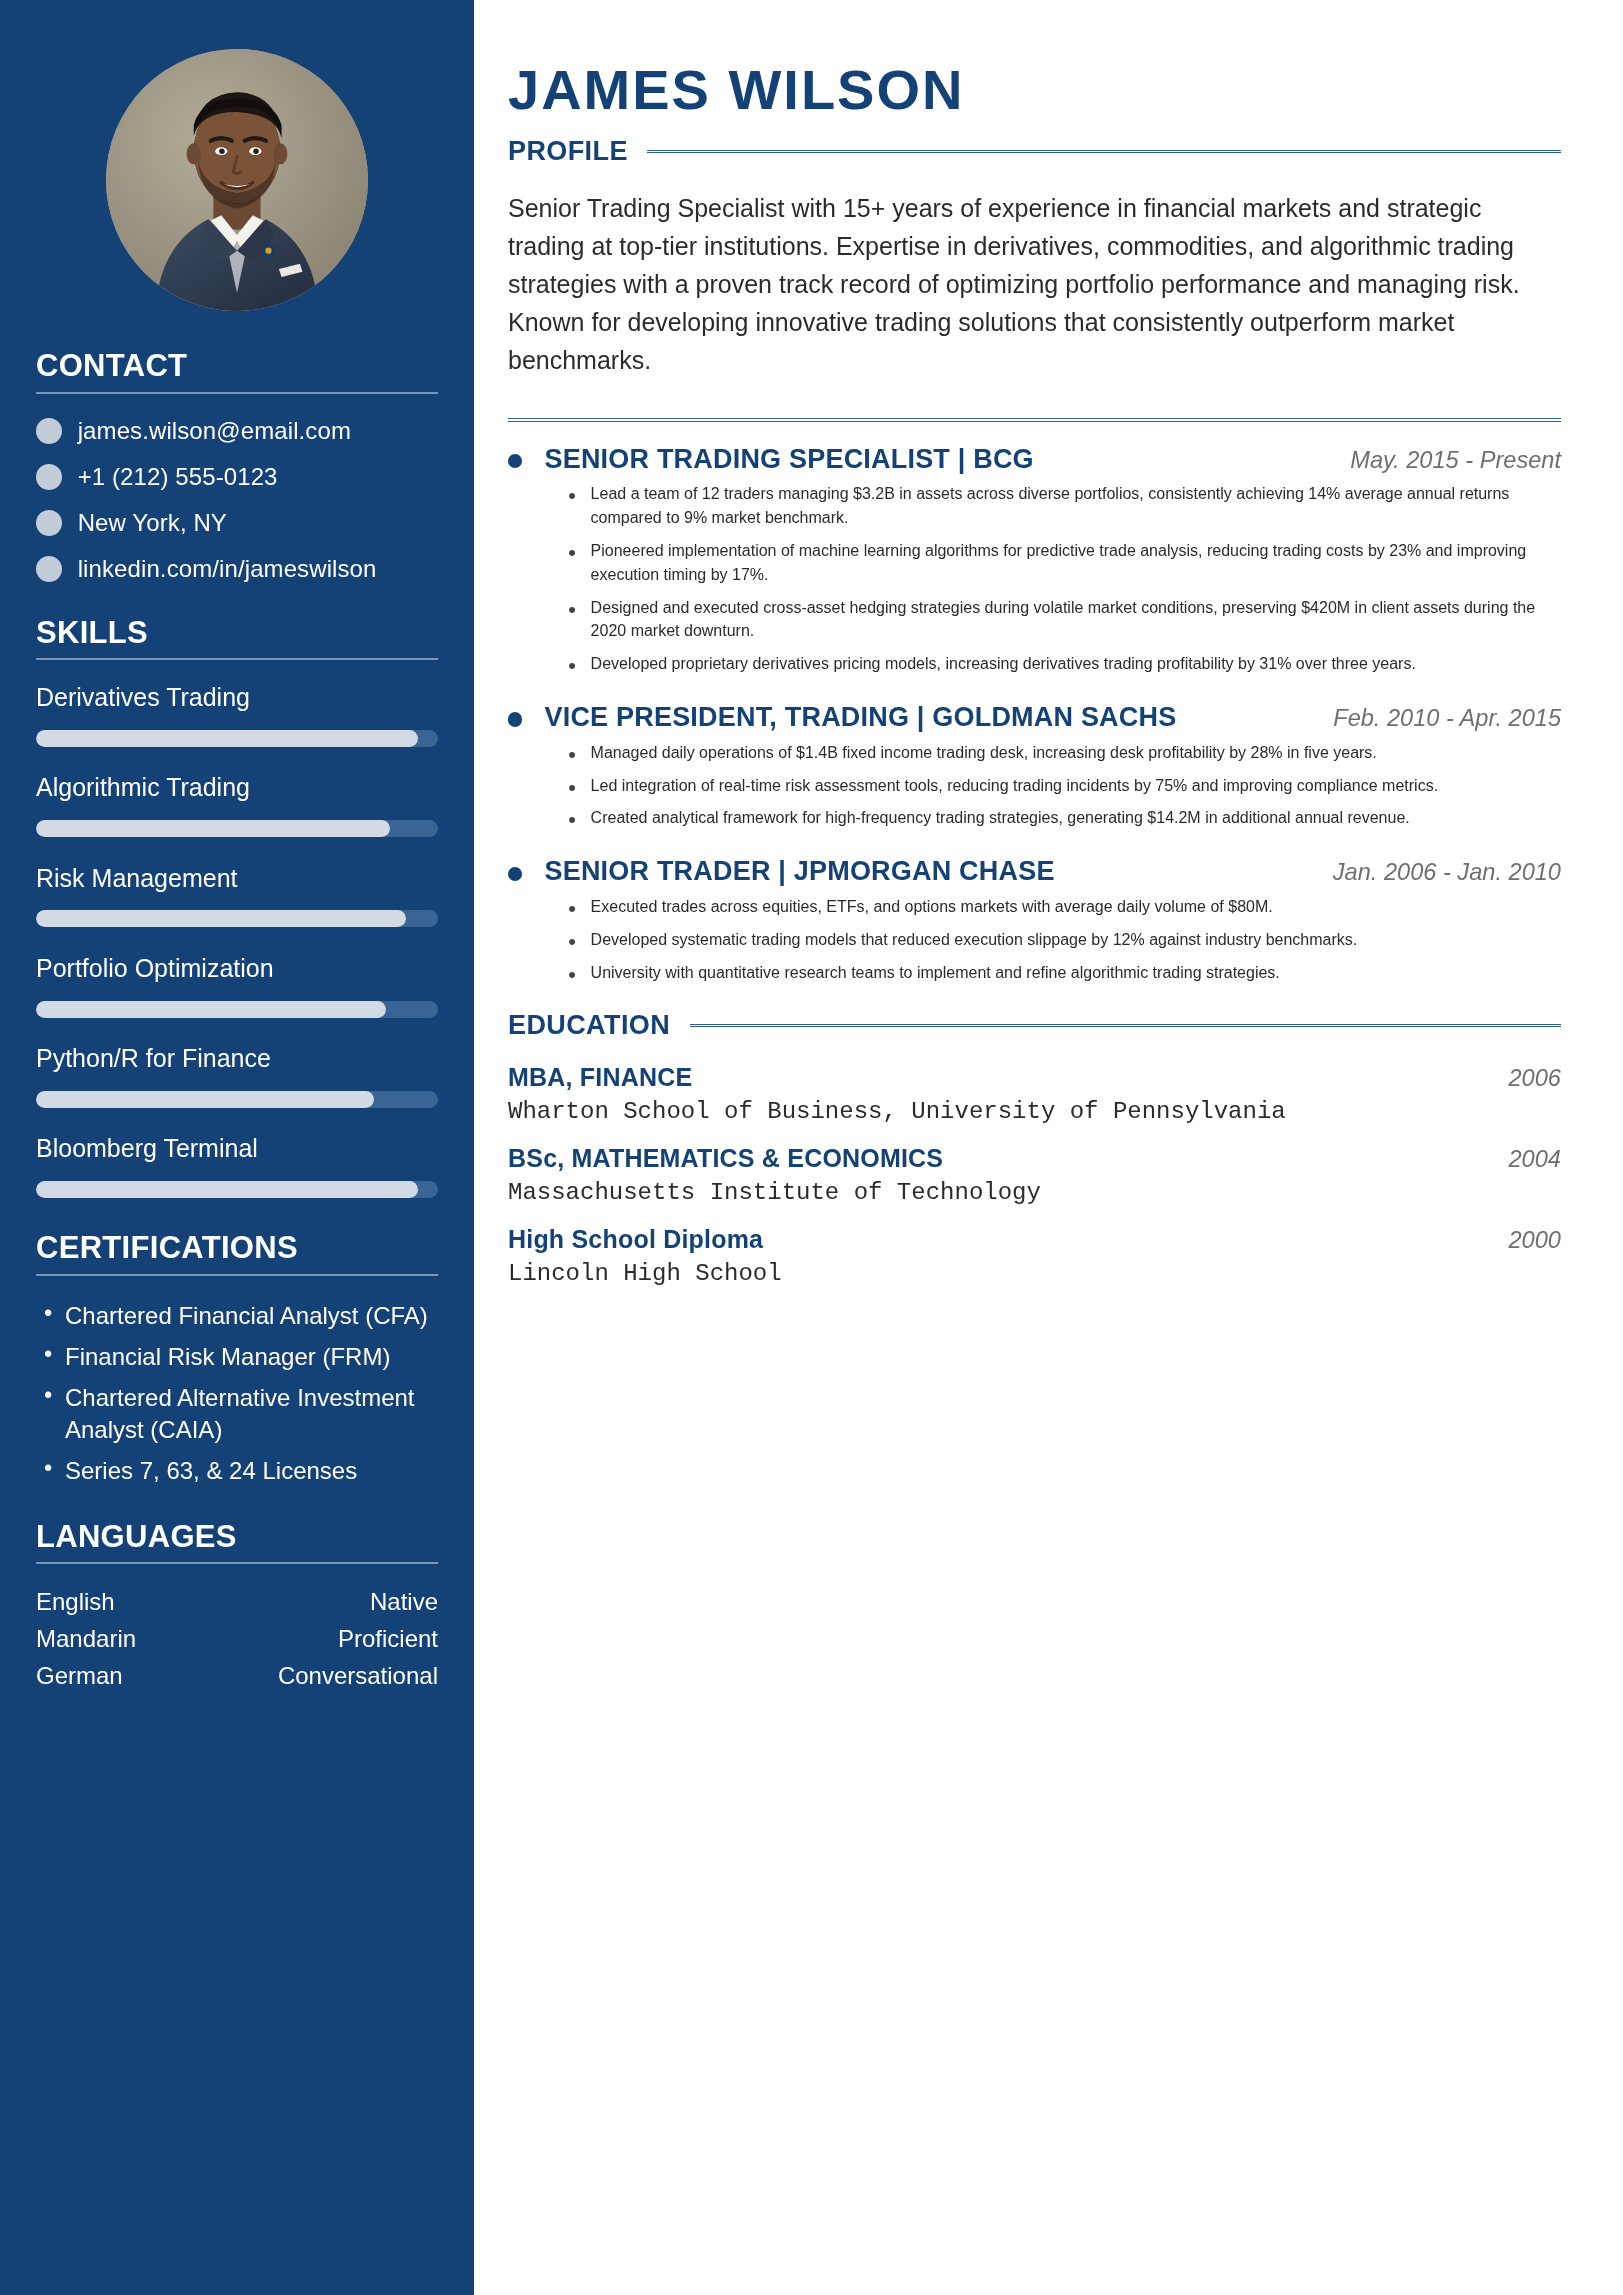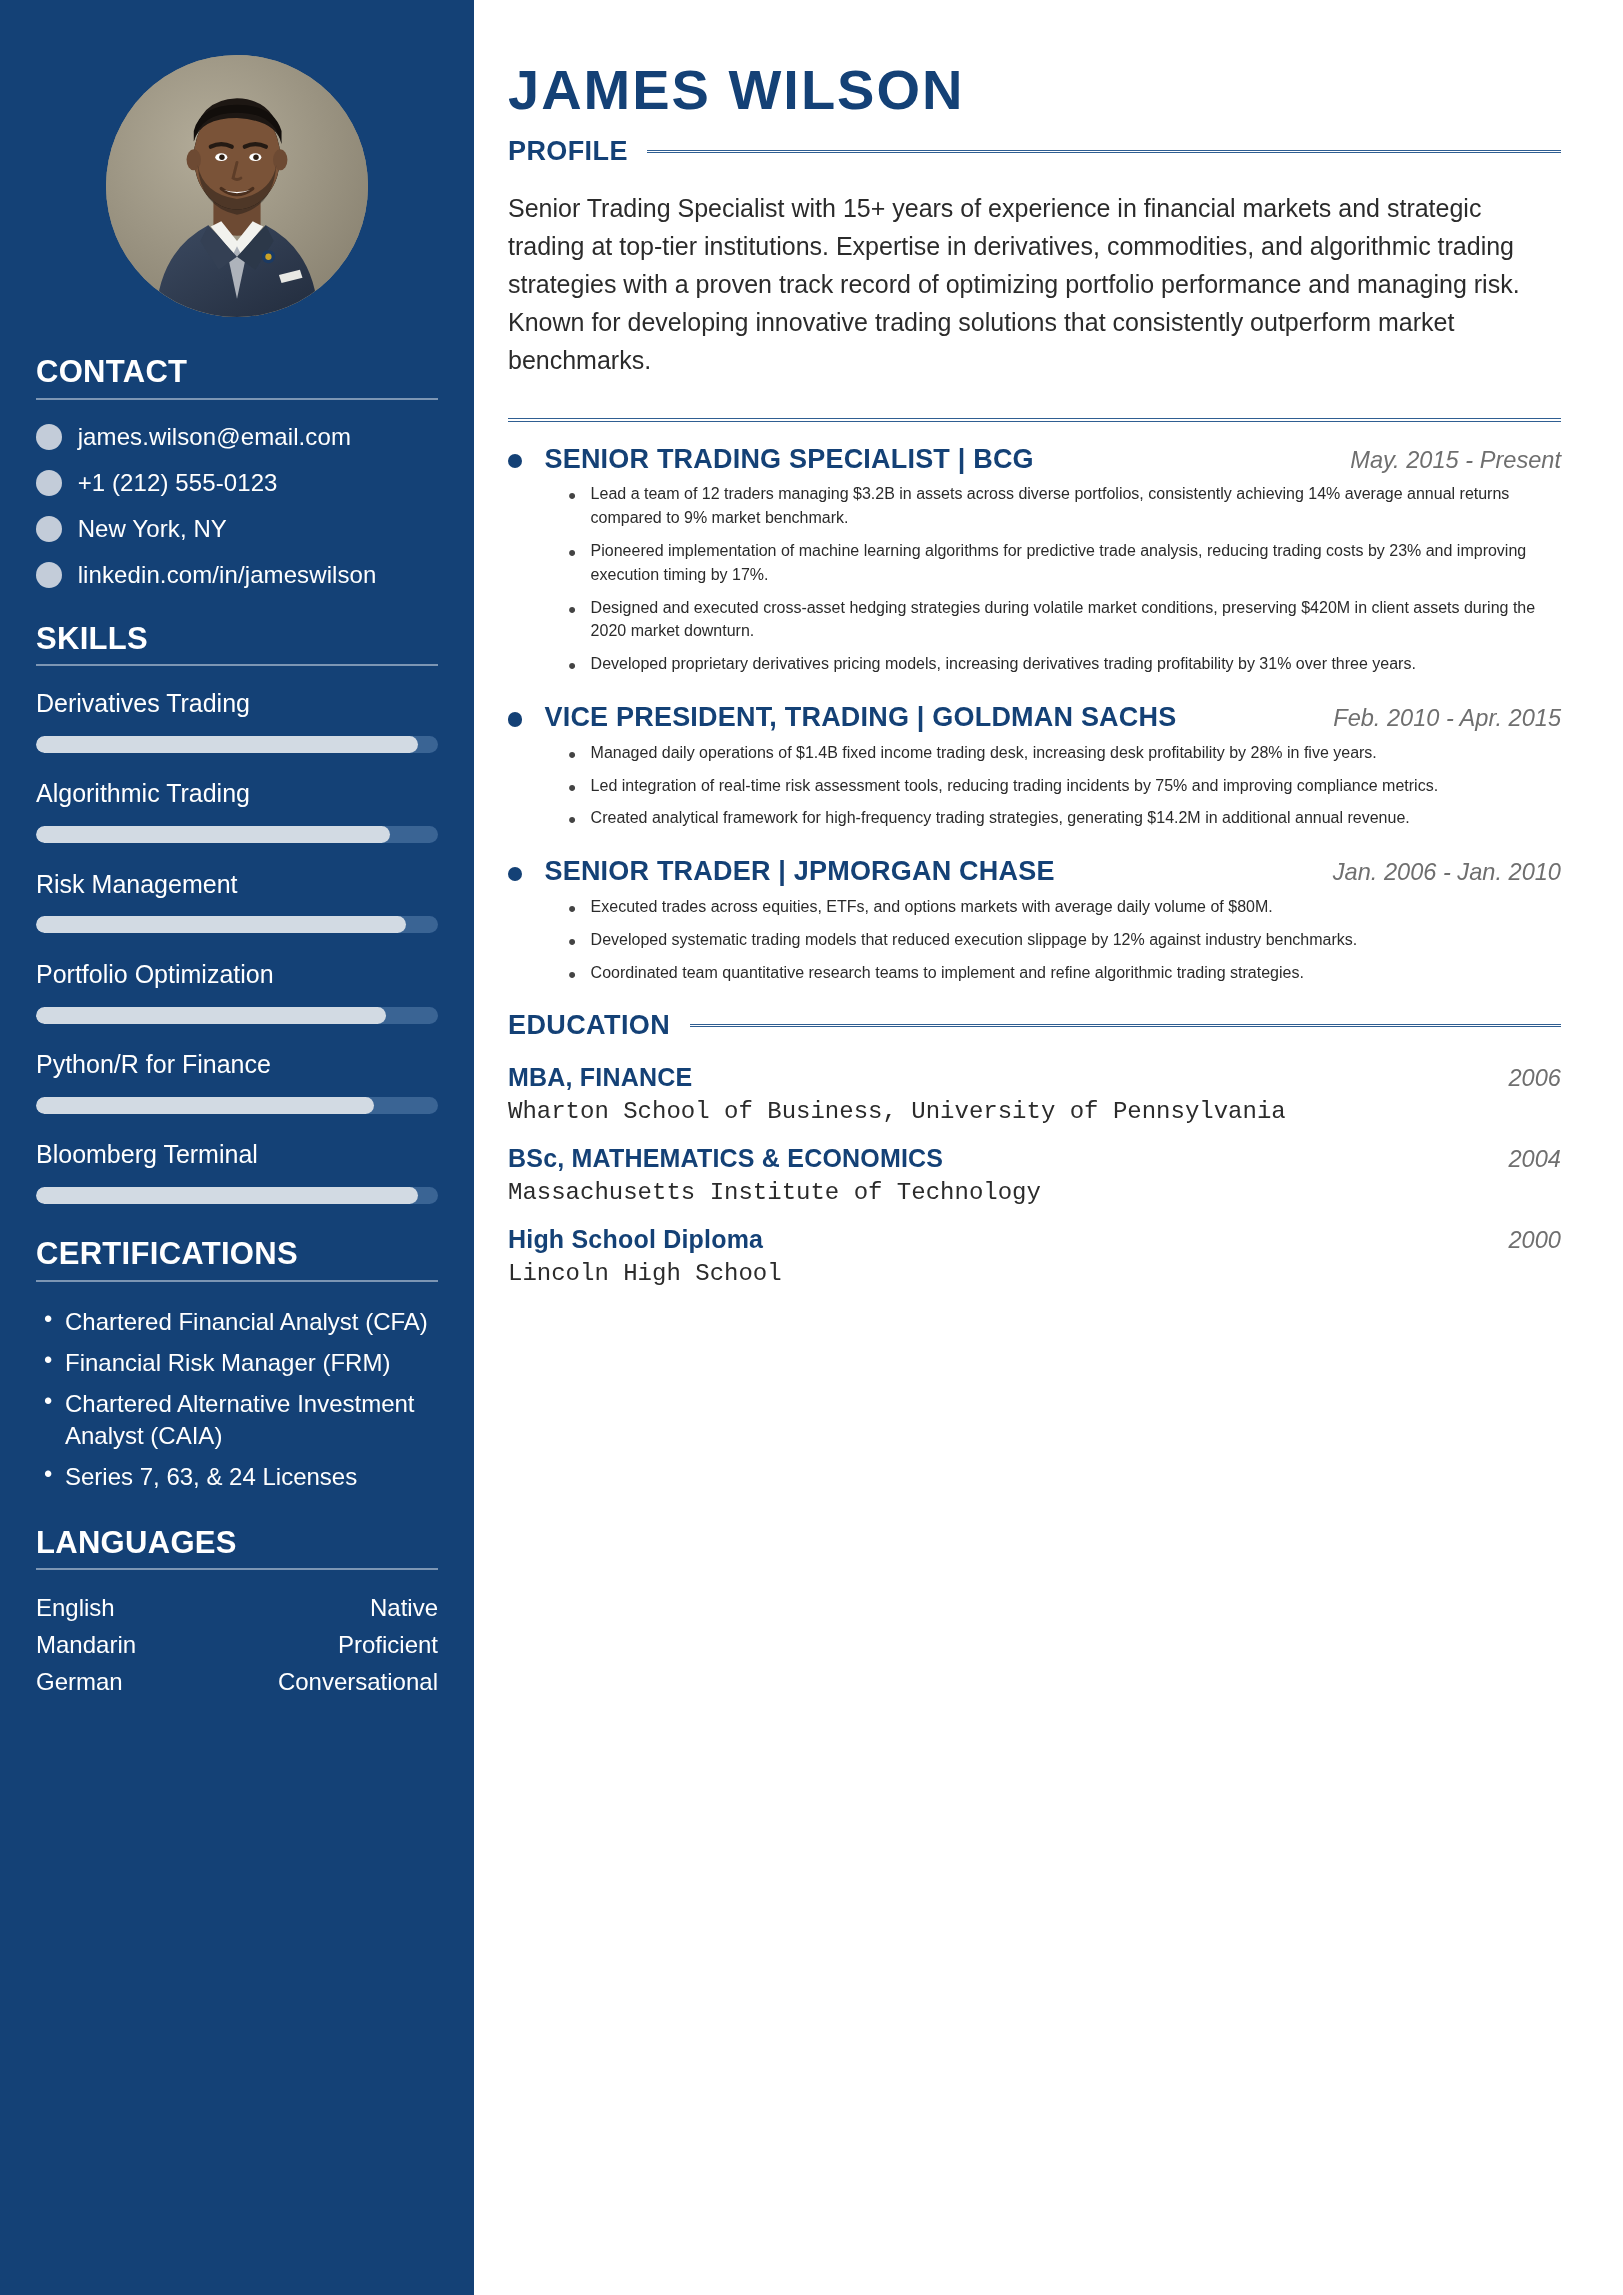--- a/index.html
+++ b/index.html
@@ -19,21 +19,21 @@
     background: #ffffff;
     overflow: hidden;
   }
 
   
   .sidebar {
     width: 474px;
     min-width: 474px;
     background: #144176;
     color: #ffffff;
-    padding: 6px 36px;
+    padding: 0 36px;
     position: relative;
   }
 
   .photo-wrap {
     display: flex;
     justify-content: center;
     padding-top: 49px;
     padding-bottom: 39px;
   }
 
@@ -479,21 +479,21 @@
 
       <div class="exp-group">
         <div class="exp-head">
           <span class="exp-bullet"></span>
           <span class="exp-role">SENIOR TRADER | JPMORGAN CHASE</span>
           <span class="exp-dates">Jan. 2006 - Jan. 2010</span>
         </div>
         <ul class="exp-points">
           <li class="exp-point">Executed trades across equities, ETFs, and options markets with average daily volume of $80M.</li>
           <li class="exp-point">Developed systematic trading models that reduced execution slippage by 12% against industry benchmarks.</li>
-          <li class="exp-point">Coordinated team quantitative research teams to implement and refine algorithmic trading strategies.</li>
+          <li class="exp-point">University with quantitative research teams to implement and refine algorithmic trading strategies.</li>
         </ul>
       </div>
     </section>
 
     <section class="edu-section">
       <div class="section-head">
         <span class="section-head-text">EDUCATION</span>
         <span class="section-head-rule"></span>
       </div>
 

